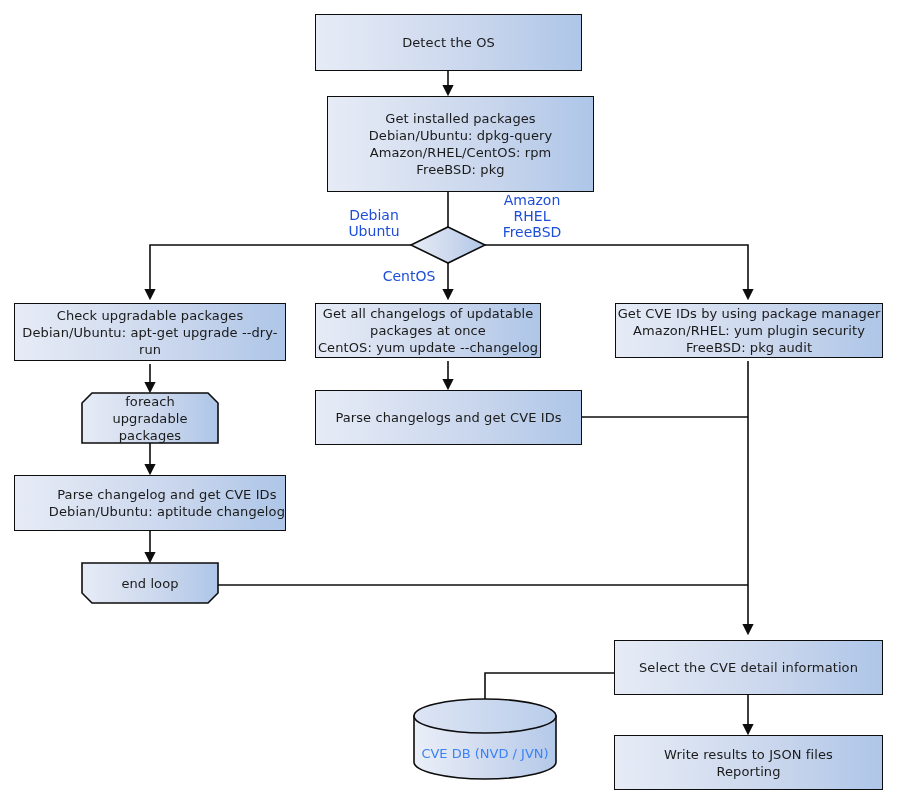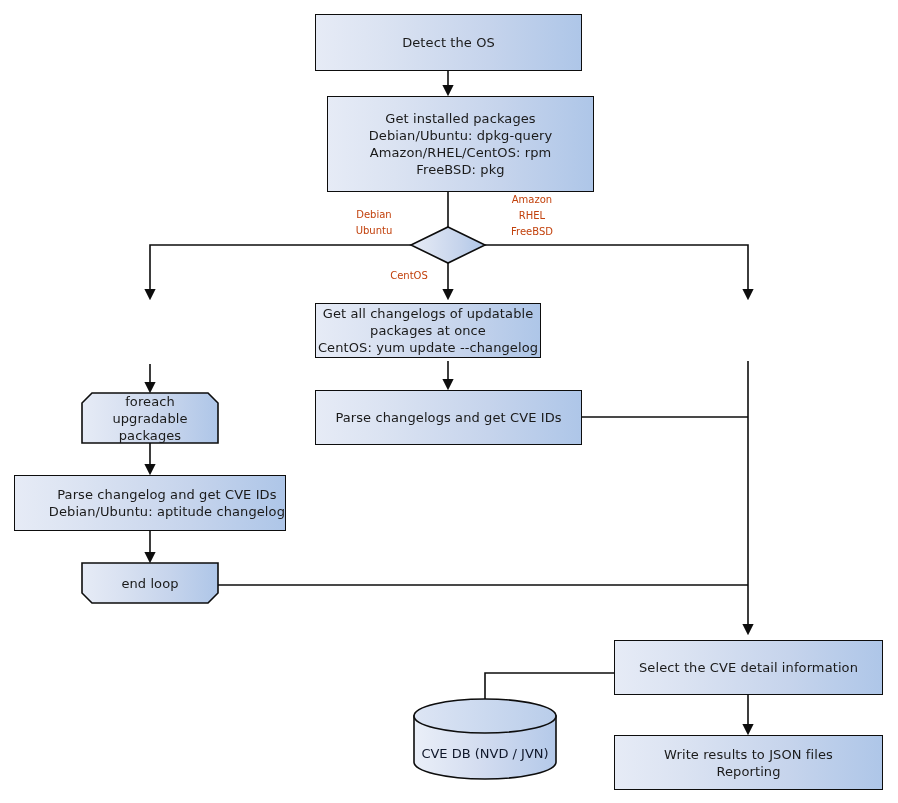--- a/index.html
+++ b/index.html
@@ -50,27 +50,27 @@
     border:none;
     background:none;
   }
   .cyl{
     position:absolute;
   }
   .cyl .lbl{
     position:absolute;
     left:0; top:0; width:100%; height:100%;
     display:flex; align-items:center; justify-content:center;
-    font-size:13px; color:#0f172a; z-index:3;
+    font-size:13px; color:#3b82f6; z-index:3;
   }
   .edge-label{
     position:absolute;
-    font-size:10px;
+    font-size:14px;
     line-height:16px;
-    color:#c2410c;
+    color:#1d4ed8;
     text-align:center;
     white-space:pre-line;
   }
 </style>
 </head>
 <body>
 
 <div id="canvas">
 
   <svg id="wires" viewBox="0 0 898 803" xmlns="http://www.w3.org/2000/svg">
@@ -151,26 +151,35 @@
 
   <div class="edge-label" style="left:334px; top:207px; width:80px;">Debian
 Ubuntu</div>
 
   <div class="edge-label" style="left:489px; top:192px; width:86px;">Amazon
 RHEL
 FreeBSD</div>
 
   <div class="edge-label" style="left:378px; top:268px; width:62px;">CentOS</div>
 
+  <div class="node" style="left:14px; top:303px; width:272px; height:58px;">
+    <span>Check upgradable packages
+Debian/Ubuntu: apt-get upgrade --dry-run</span>
+  </div>
 
   <div class="node" style="left:315px; top:303px; width:226px; height:55px;">
     <span>Get all changelogs of updatable packages at once
 CentOS: yum update --changelog</span>
   </div>
 
+  <div class="node" style="left:615px; top:303px; width:268px; height:55px;">
+    <span>Get CVE IDs by using package manager
+Amazon/RHEL: yum plugin security
+FreeBSD: pkg audit</span>
+  </div>
 
   <div class="node loopstart" style="left:82px; top:393px; width:136px; height:50px;">
     <span class="lbl">foreach
 upgradable  packages</span>
   </div>
 
   <div class="node" style="left:14px; top:475px; width:272px; height:56px;justify-content:flex-end;">
     <span>Parse changelog and get  CVE IDs
 Debian/Ubuntu: aptitude changelog</span>
   </div>

